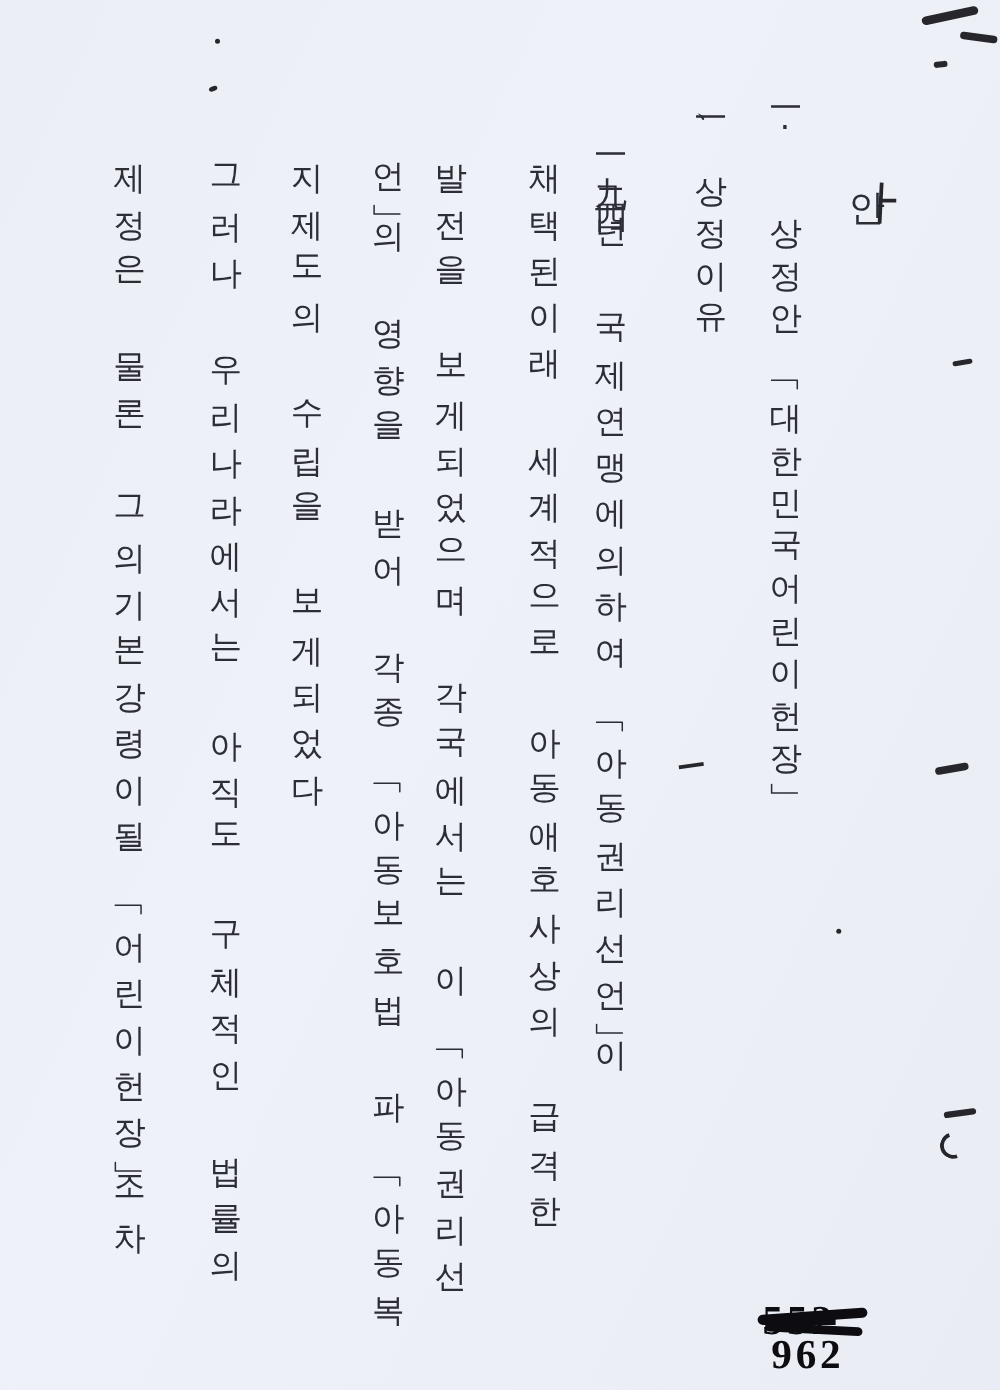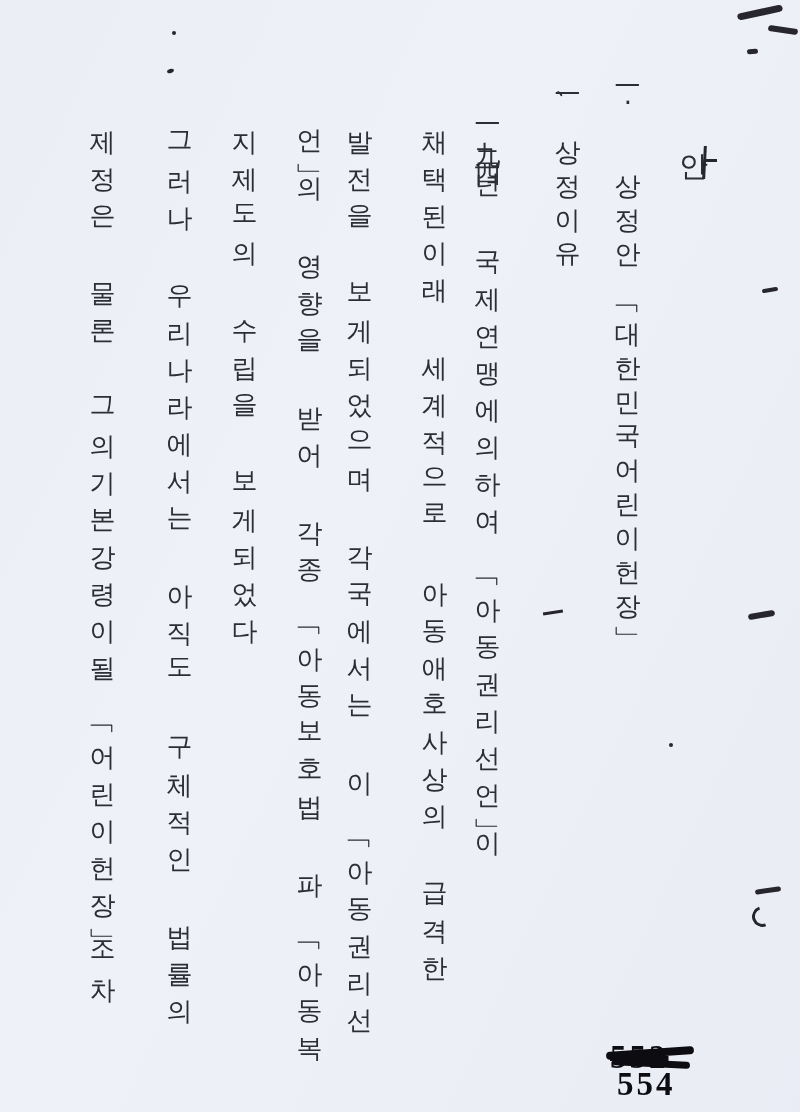--- a/index.html
+++ b/index.html
@@ -79,21 +79,21 @@
   <div class="vcol" style="left:232px; top:112px;">지제도의 수립을 보게되었다</div>
 
   <div class="vcol" style="left:167px; top:114px;">그러나 우리나라에서는 아직도 구체적인 법률의</div>
 
   <div class="vcol" style="left:90px; top:112px;">제정은 물론 그의기본강령이될 「어린이헌장」조차</div>
 
   <div class="page-number old" style="left:610px; top:1039px;">552</div>
   <div class="mark" style="left:606px; top:1049px; width:88px; height:8px; transform:rotate(-4deg); border-radius:4px; background:#0d0d11;"></div>
   <div class="mark" style="left:612px; top:1060px; width:78px; height:7px; transform:rotate(3deg); border-radius:4px; background:#0d0d11;"></div>
 
-  <div class="page-number" style="left:617px; top:1066px;">554</div>
+  <div class="page-number" style="left:617px; top:1066px;">962</div>
 
   <div class="mark" style="left:737px; top:9px; width:46px; height:7px; transform:rotate(-12deg); border-radius:4px;"></div>
   <div class="mark" style="left:768px; top:27px; width:30px; height:6px; transform:rotate(8deg); border-radius:3px;"></div>
   <div class="mark" style="left:747px; top:49px; width:11px; height:5px; transform:rotate(-6deg); border-radius:3px;"></div>
   <div class="mark" style="left:703px; top:146px; width:3px; height:33px; transform:rotate(3deg);"></div>
   <div class="mark" style="left:705px; top:159px; width:12px; height:3px;"></div>
   <div class="mark" style="left:172px; top:31px; width:4px; height:4px; border-radius:50%;"></div>
   <div class="mark" style="left:167px; top:69px; width:7px; height:4px; border-radius:50%; transform:rotate(-20deg);"></div>
   <div class="mark" style="left:762px; top:288px; width:16px; height:4px; transform:rotate(-10deg); border-radius:2px;"></div>
   <div class="mark" style="left:748px; top:612px; width:27px; height:6px; transform:rotate(-10deg); border-radius:3px;"></div>

